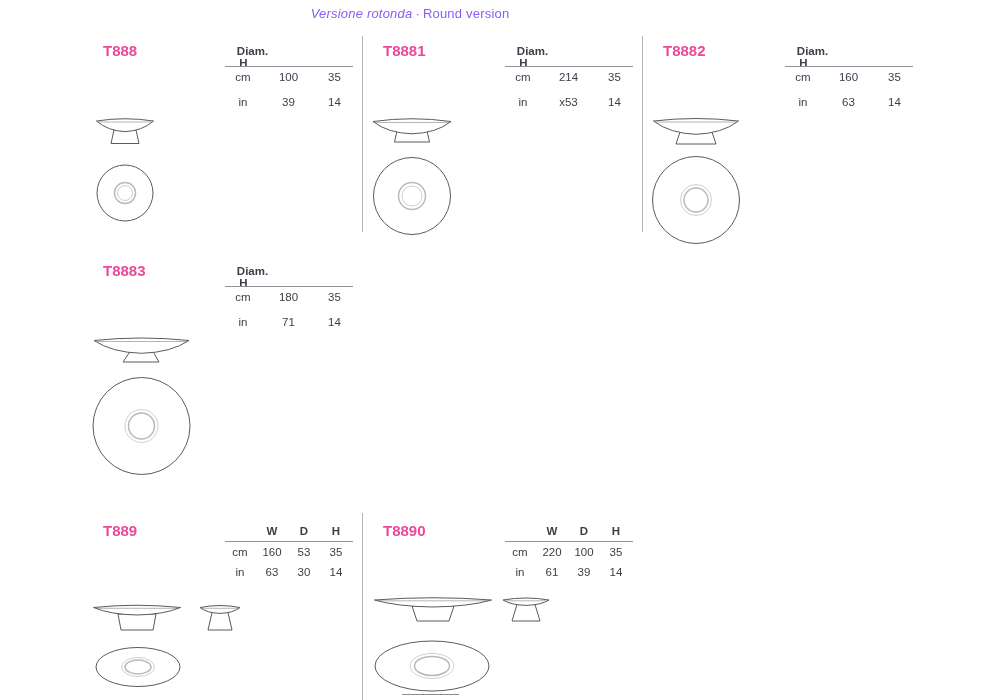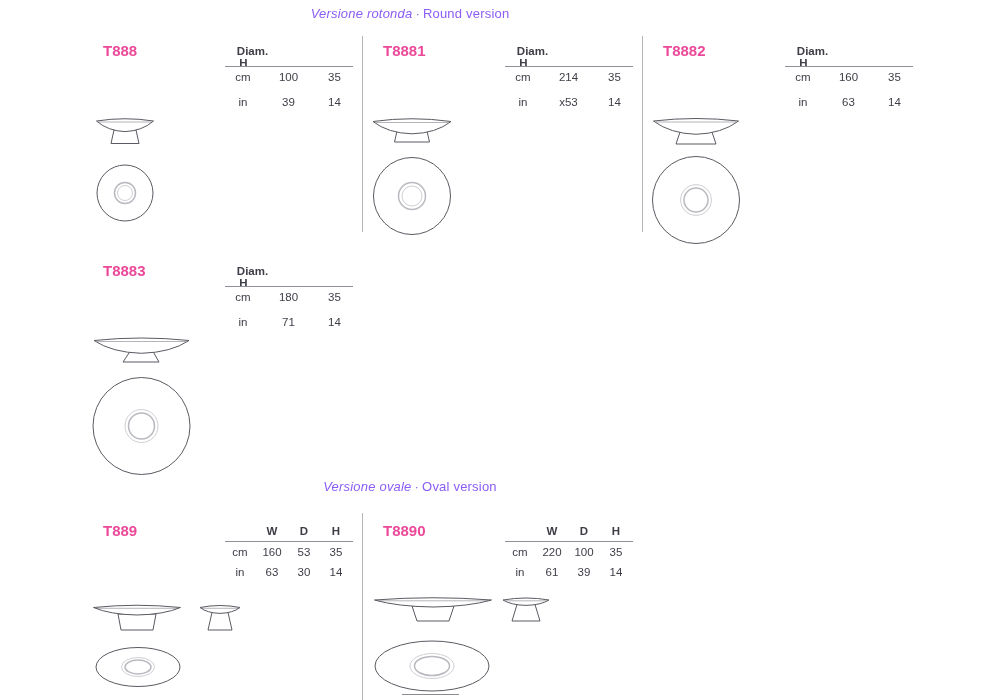--- a/index.html
+++ b/index.html
@@ -205,23 +205,20 @@
       <path class="outline" d="M6 8.5 Q53.5 3.5 101 8.5 Q83 20.5 53.5 21.3 Q24 20.5 6 8.5 Z"></path>
       <path class="thin" d="M9 9.5 L98 9.5"></path>
     </g>
     <g>
       <circle class="circ" cx="53.5" cy="94" r="48.5"></circle>
       <circle class="ring2" cx="53.5" cy="94" r="16.5"></circle>
       <circle class="ring1" cx="53.5" cy="94" r="13"></circle>
     </g>
   </svg>
 
-  <div class="section-title title-oval">
-    <span class="it">Versione ovale</span><span class="sep">·</span><span>Oval version</span>
-  </div>
 
   <div class="product" style="left:95px;top:515px;">
     <div class="model">T889</div>
     <div class="spec spec3 spec-oval">
       <div class="srow head">
         <span class="c unit"></span>
         <span class="c w1">W</span>
         <span class="c w2">D</span>
         <span class="c w3">H</span>
       </div>

